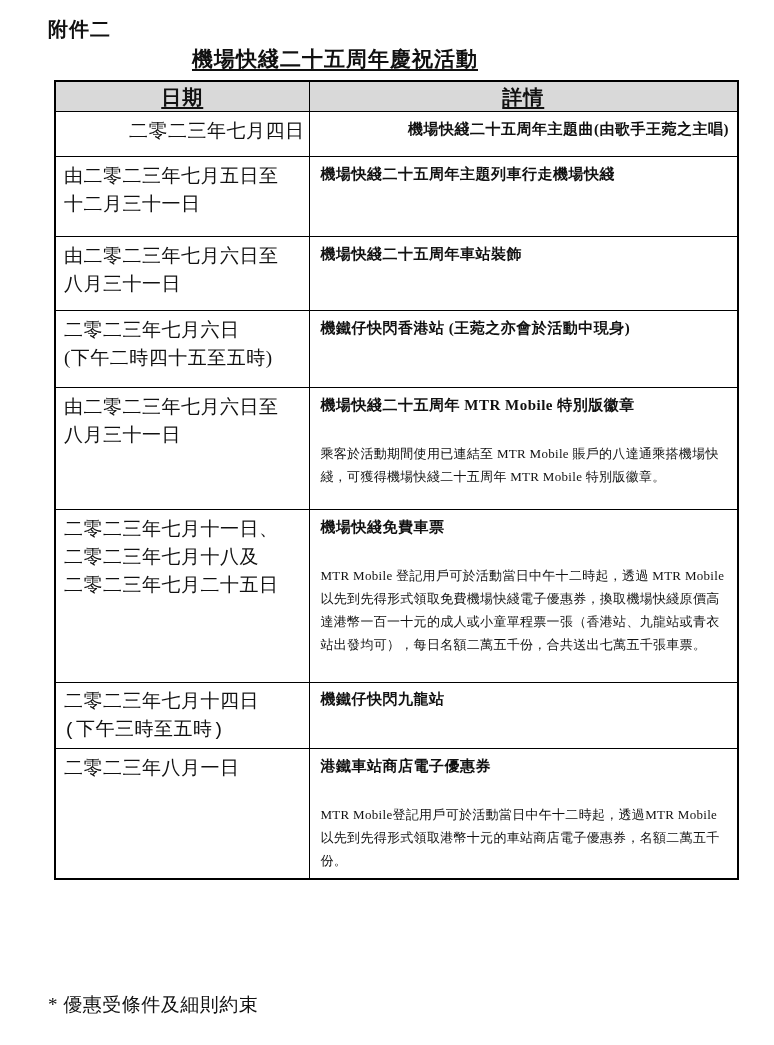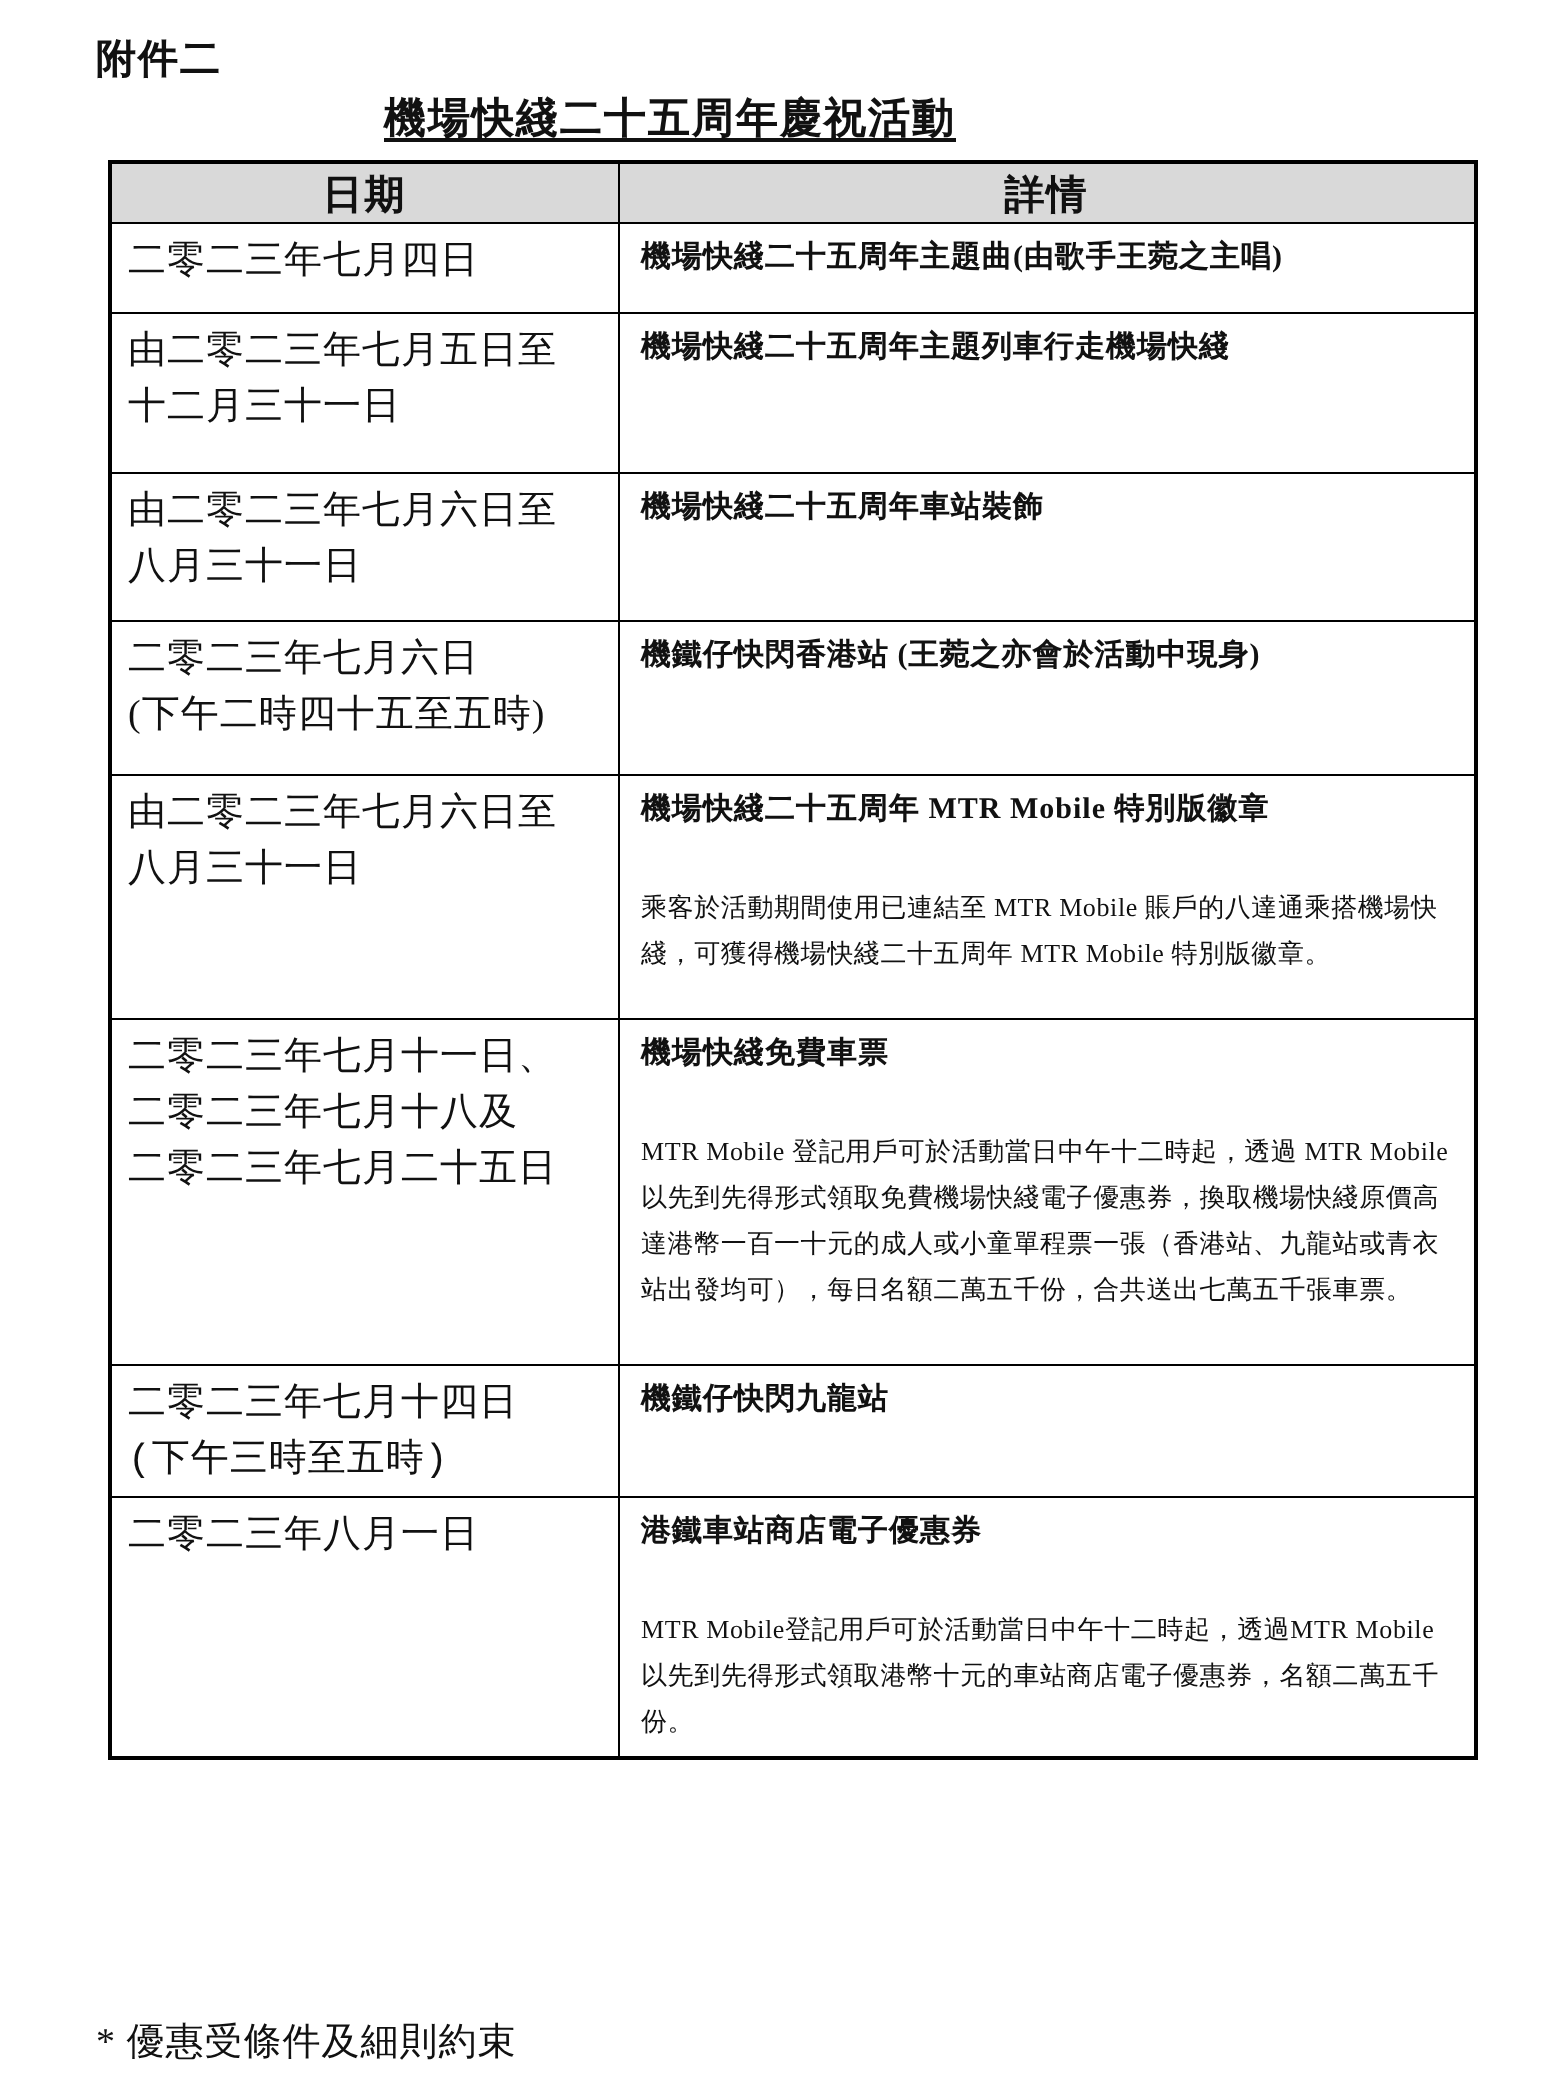--- a/index.html
+++ b/index.html
@@ -55,20 +55,21 @@
   }
   .doc-table th {
     height: 25px;
     background: #d9d9d9;
     font-size: 20px;
     font-weight: bold;
     text-align: center;
     padding-top: 2px;
   }
   .doc-table th .u {
+    text-decoration: underline;
     text-underline-offset: 3px;
     letter-spacing: 1px;
   }
   td.date-cell {
     padding: 5px 4px 4px 8px;
     font-size: 19px;
     line-height: 28px;
     letter-spacing: 0.5px;
   }
   td.details-cell {
@@ -88,42 +89,41 @@
     line-height: 23px;
     letter-spacing: 0.3px;
   }
   .detail-paragraph:empty { display: none; }
   .footnote {
     position: absolute;
     left: 48px;
     top: 992px;
     font-size: 19px;
     letter-spacing: 0.5px;
-    margin-top: 16px;
   }
 </style>
 </head>
 <body>
 
 <div class="appendix-label">附件二</div>
 
 <div class="doc-title"><span class="u">機場快綫二十五周年慶祝活動</span></div>
 
 <table class="doc-table">
   <colgroup>
       <col class="c-date">
       <col class="c-detail">
     </colgroup>
   <tbody>
       <tr style="height:25px;">
     <th><span class="u">日期</span></th>
     <th><span class="u">詳情</span></th>
   </tr>
 
-  <tr style="height:45px;">
+  <tr style="height:45px;text-align:right;">
     <td class="date-cell">
           <div class="date-line">二零二三年七月四日</div>
         </td>
     <td class="details-cell">
           <div class="detail-heading">機場快綫二十五周年主題曲(由歌手王菀之主唱)</div>
         </td>
   </tr>
 
   <tr style="height:80px;">
     <td class="date-cell">

